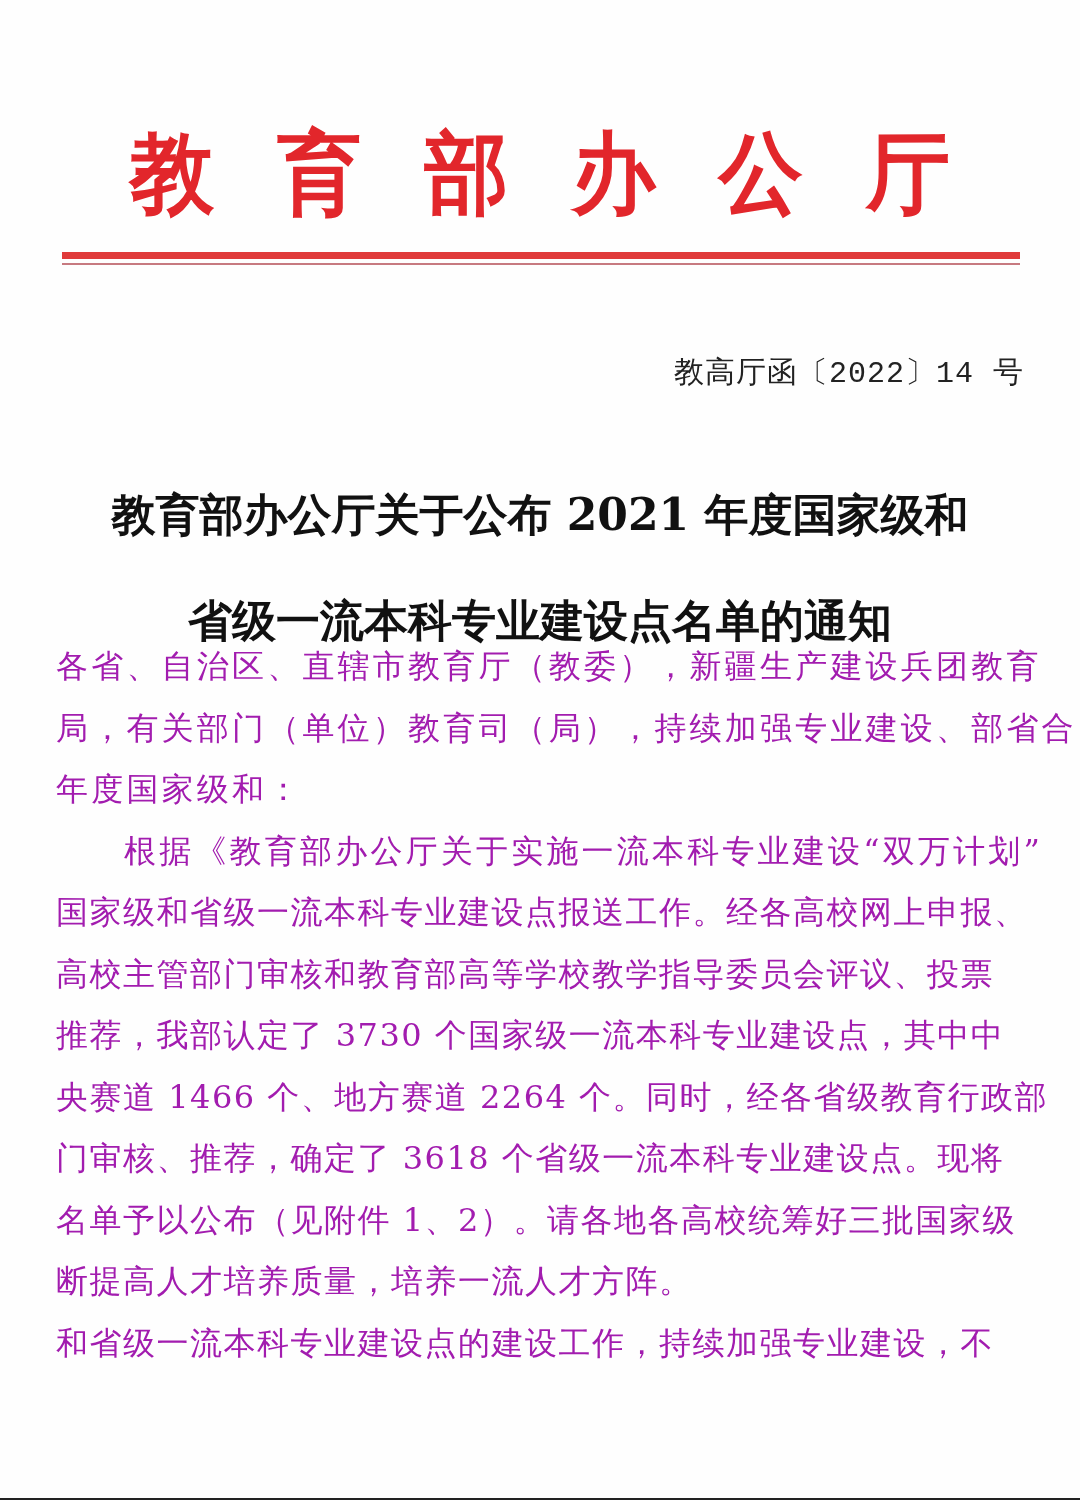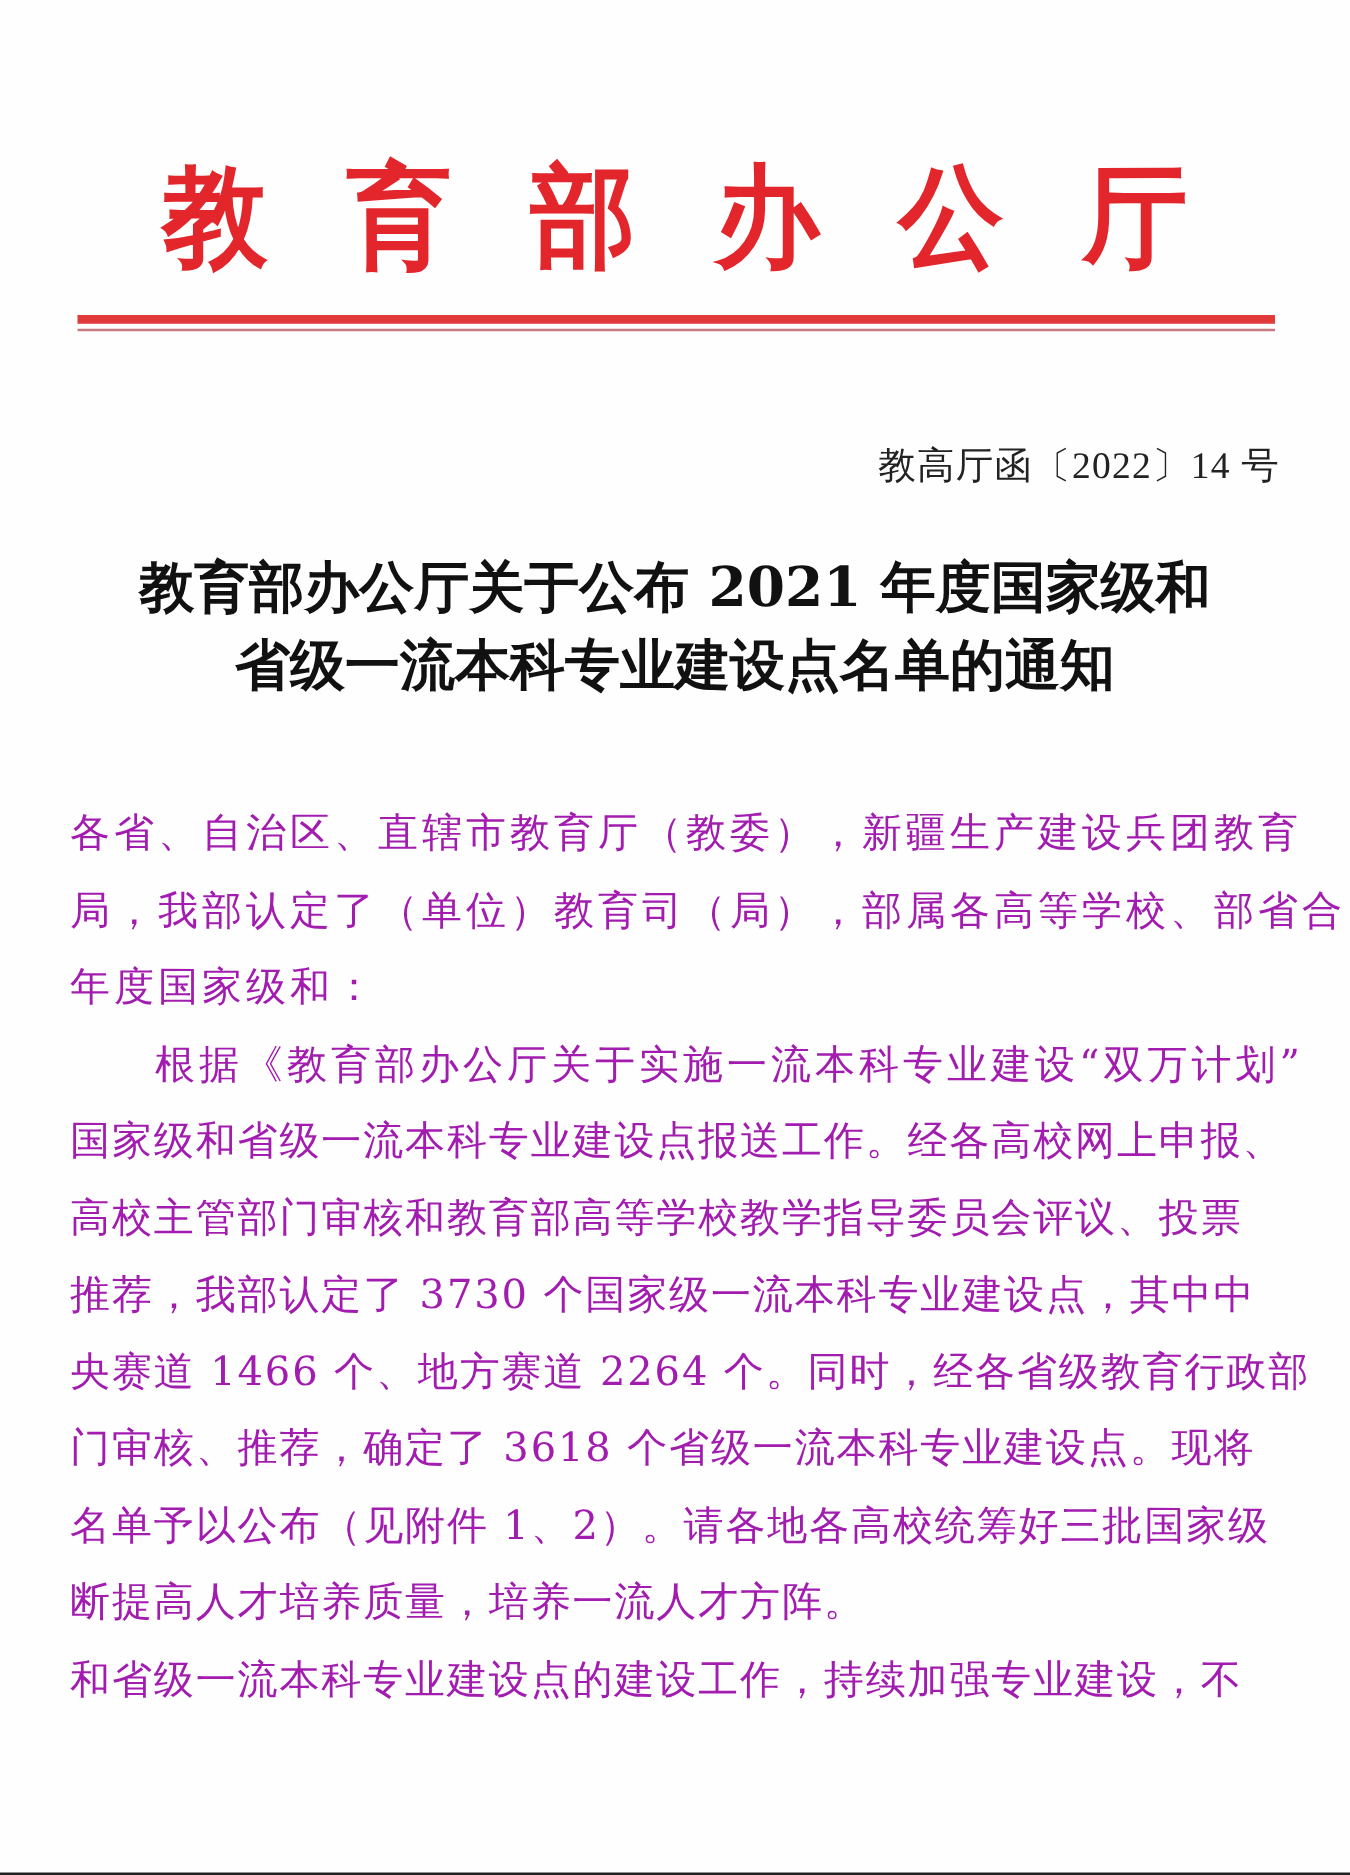--- a/index.html
+++ b/index.html
@@ -56,39 +56,39 @@
     left: 62px;
     width: 958px;
     top: 263px;
     height: 2px;
     background: #c77a80;
   }
   .doc-number {
     position: absolute;
     top: 352px;
     right: 56px;
-    font-family: Liberation Serif, serif;
+    font-family: Liberation Mono, monospace;
     font-size: 30px;
     color: #222;
     letter-spacing: 1px;
     white-space: nowrap;
   }
   .title {
     position: absolute;
     top: 440px;
     left: 0;
     width: 1080px;
     text-align: center;
     font-family: "DejaVu Serif", "Liberation Serif", serif;
     font-weight: bold;
     font-size: 44px;
     line-height: 62px;
     color: #111;
   }
-  .title div { white-space: nowrap; }
+  .title div { white-space: nowrap; margin-top: 44px; }
   .body {
     position: absolute;
     top: 636px;
     left: 56px;
     width: 970px;
     font-family: "DejaVu Serif", "Liberation Serif", serif;
     font-size: 32px;
     line-height: 61.5px;
     color: #a21caf;
   }
@@ -127,21 +127,21 @@
   <div class="doc-number">教高厅函〔2022〕14 号</div>
 
   <div class="title">
     <div>教育部办公厅关于公布 2021 年度国家级和</div>
     <div>省级一流本科专业建设点名单的通知</div>
   </div>
 
   <div class="body">
     <div>
       <div class="line">各省、自治区、直辖市教育厅（教委），新疆生产建设兵团教育</div>
-      <div class="line">局，我部认定了（单位）教育司（局），部属各高等学校、部省合</div>
+      <div class="line">局，有关部门（单位）教育司（局），持续加强专业建设、部省合</div>
       <div class="line">年度国家级和：</div>
     </div>
     <div>
       <div class="line indent">根据《教育部办公厅关于实施一流本科专业建设“双万计划”</div>
       <div class="line tight">国家级和省级一流本科专业建设点报送工作。经各高校网上申报、</div>
       <div class="line tight">高校主管部门审核和教育部高等学校教学指导委员会评议、投票</div>
       <div class="line tight">推荐，我部认定了 3730 个国家级一流本科专业建设点，其中中</div>
       <div class="line tight">央赛道 1466 个、地方赛道 2264 个。同时，经各省级教育行政部</div>
       <div class="line tight">门审核、推荐，确定了 3618 个省级一流本科专业建设点。现将</div>
       <div class="line tight">名单予以公布（见附件 1、2）。请各地各高校统筹好三批国家级</div>

